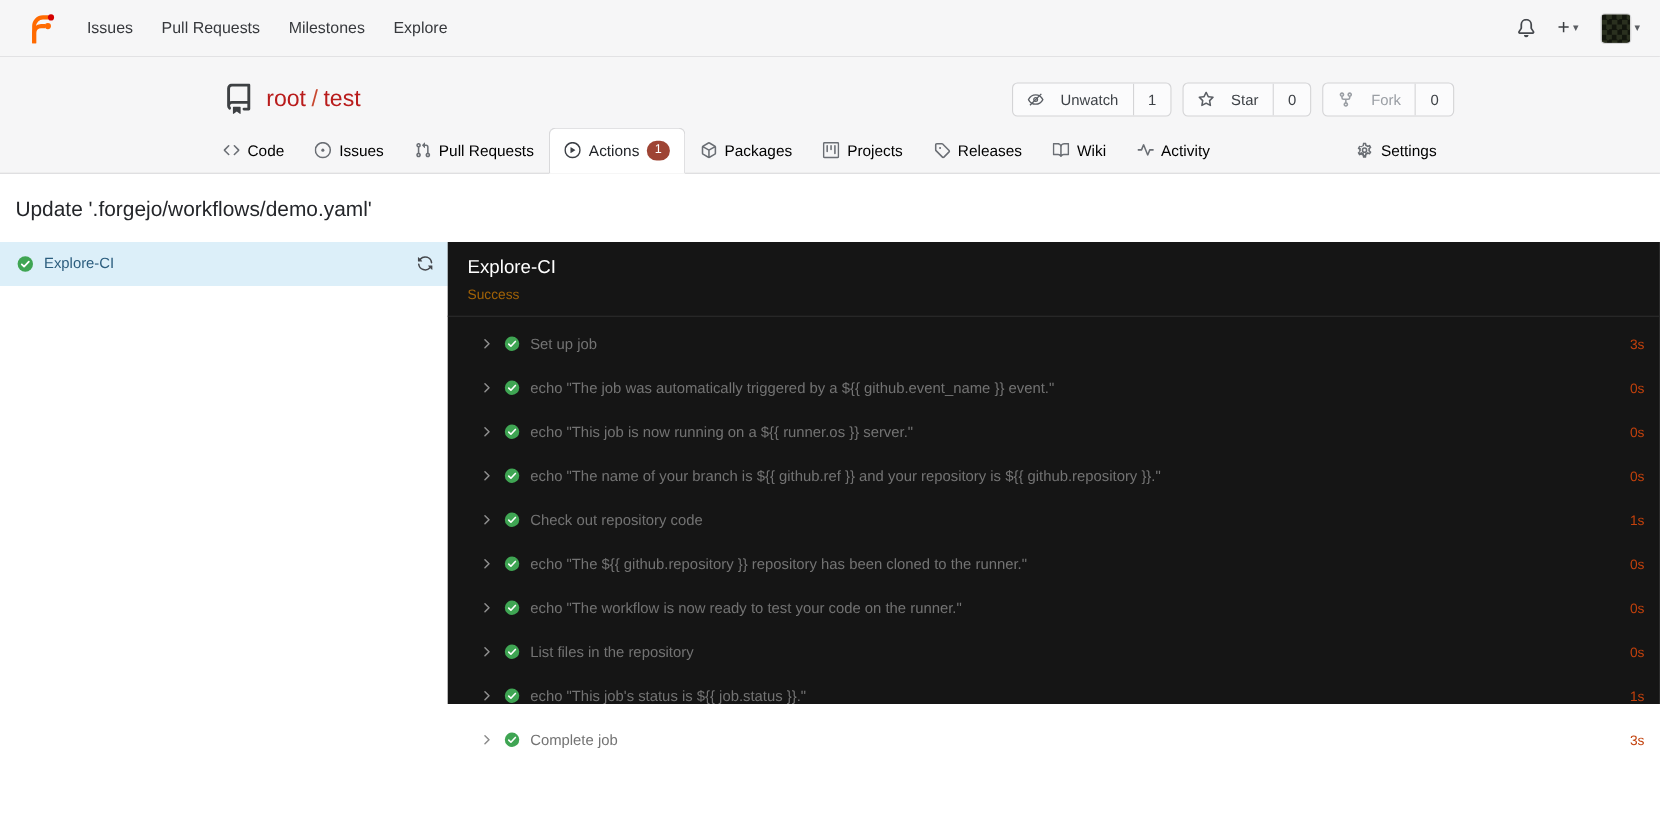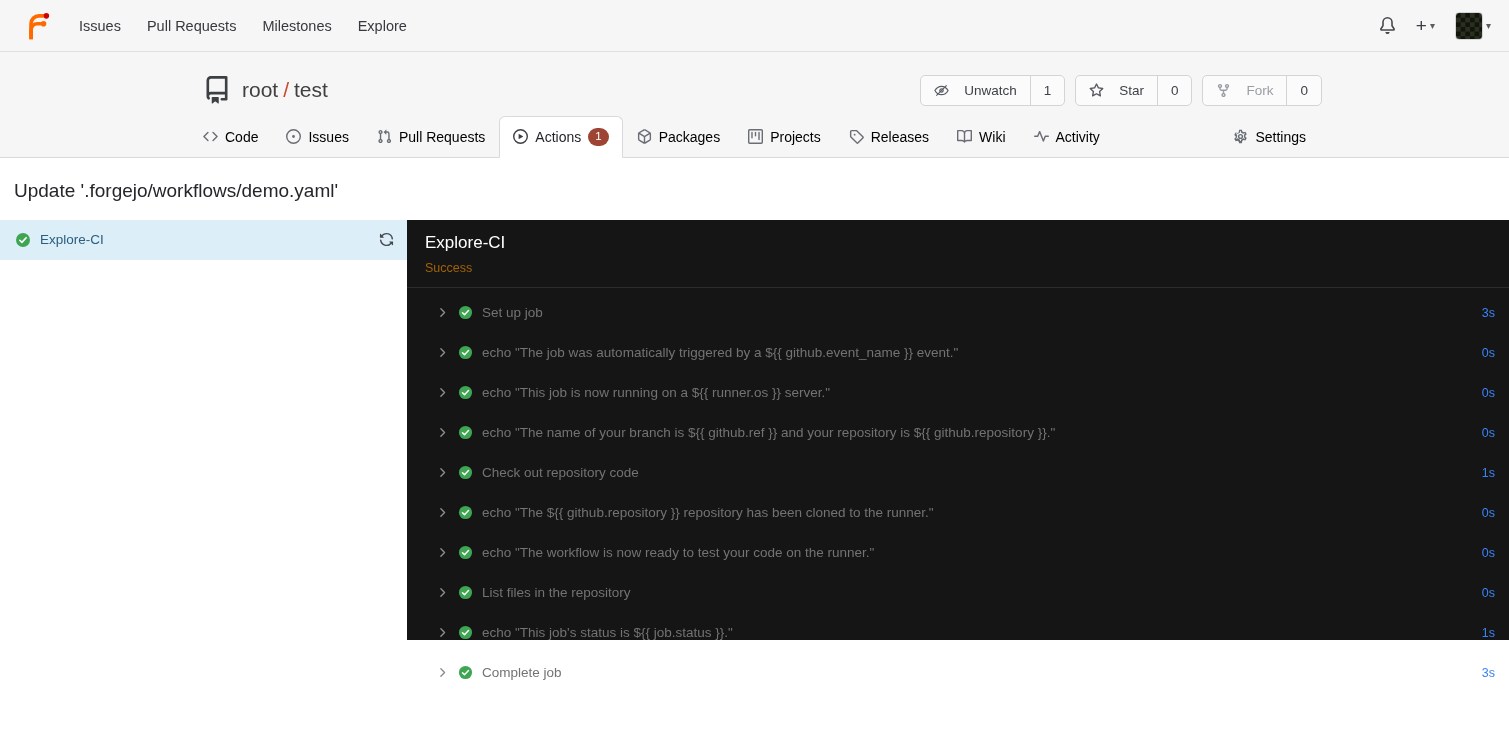--- a/index.html
+++ b/index.html
@@ -17,21 +17,21 @@
   .plus-glyph { font-size: 19px; line-height: 1; color: #3b3e42; }
   .caret { font-size: 10px; color: #5a5d62; }
   .avatar { width: 28px; height: 28px; border-radius: 4px; background: repeating-conic-gradient(#2a301f 0% 25%, #12150d 0% 50%) 0 0 / 9.3px 9.3px; border: 1px solid #d6d6d8; }
 
   
   .repo-header { background: #f6f6f7; border-bottom: 1px solid #d9d9db; }
   .repo-inner { width: 1135px; margin: 0 auto; }
   .repo-title-row { display: flex; align-items: center; padding: 18px 0 0 16px; height: 58px; }
   .repo-icon { color: #3d4043; margin-right: 11px; }
   .repo-name { font-size: 21px; }
-  .repo-name a { color: #404040; cursor: pointer; }
+  .repo-name a { color: #b91c1c; cursor: pointer; }
   .repo-name .slash { color: #c8472f; padding: 0 5px; }
   .repo-actions { margin-left: auto; display: flex; gap: 10px; }
   .btn-group { display: flex; border: 1px solid #d4d4d6; border-radius: 5px; overflow: hidden; background: #fbfbfc; font-size: 13.5px; color: #3e4247; }
   .btn-main { display: flex; align-items: center; gap: 15px; padding: 7px 13px; cursor: pointer; }
   .btn-main svg { color: #5a5e64; }
   .btn-count { padding: 7px 13px; border-left: 1px solid #d4d4d6; cursor: pointer; }
   .btn-group.disabled .btn-main, .btn-group.disabled .btn-main svg { color: #9a9ea4; cursor: default; }
 
   .repo-tabs { display: flex; align-items: flex-end; margin-top: 6px; padding: 0 2px; }
   .tab { display: flex; align-items: center; gap: 7px; padding: 11px 13px; font-size: 14px; color: #000000; cursor: pointer; border: 1px solid transparent; }
@@ -50,21 +50,21 @@
 
   .log-panel { flex: 1; background: #151515; }
   .log-header { padding: 13px 18px 12px; border-bottom: 1px solid #2c2c2c; }
   .log-title { color: #fff; font-size: 17px; font-weight: 400; margin-bottom: 8px; }
   .log-status { color: #a16207; font-size: 12.5px; }
   .step-list { padding-top: 5px; }
   .step-row { height: 40px; display: flex; align-items: center; padding: 0 14px 0 29px; cursor: pointer; }
   .chev { color: #8d8d8d; margin-right: 9px; }
   .step-check { margin-right: 9px; }
   .step-name { font-size: 13.5px; color: #737373; }
-  .step-dur { margin-left: auto; font-size: 12.5px; color: #3b82f6; }
+  .step-dur { margin-left: auto; font-size: 12.5px; color: #c2410c; }
 </style>
 </head>
 <body>
 
 <header class="navbar">
   <span class="logo">
     <svg viewBox="0 0 212 212" width="30" height="30">
       <path d="M64 200 V90 a56 56 0 0 1 56 -56 h34" fill="none" stroke="#ff6a00" stroke-width="26"></path>
       <path d="M64 200 V134 a44 44 0 0 1 44 -44 h26" fill="none" stroke="#ff6a00" stroke-width="26"></path>
       <circle cx="172" cy="34" r="20" fill="#d40000"></circle>

